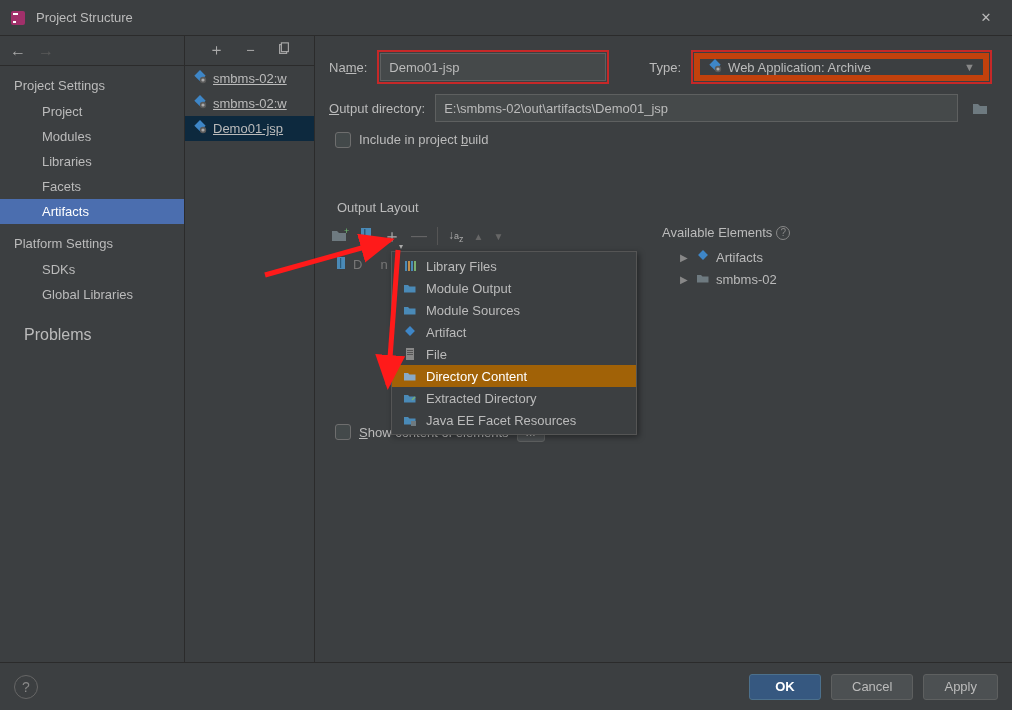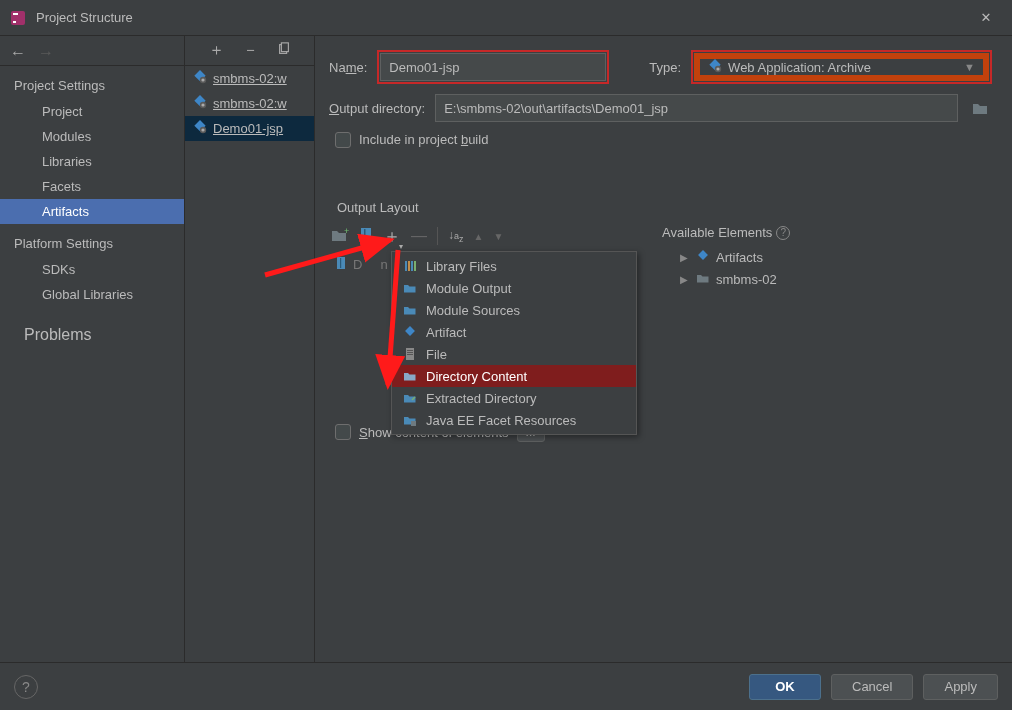--- a/index.html
+++ b/index.html
@@ -46,21 +46,21 @@
   .layout-section { }
   .layout-title { padding: 4px 6px 8px 8px; font-size: 13px; color: #bbbbbb; margin-top: 48px; }
   .two-cols { display: flex; gap: 10px; }
   .layout-left { flex: 1; }
   .layout-right { width: 330px; }
   .layout-toolbar { display: flex; align-items: center; gap: 10px; height: 26px; padding: 0 0 0 2px; color: #aaa; position: relative; }
   .tb-sep { width: 1px; height: 18px; background: #555; }
   .layout-tree { padding-top: 4px; }
   .popup-menu { position: absolute; left: 62px; top: 28px; background: #3c3f41; border: 1px solid #555; width: 246px; padding: 3px 0; box-shadow: 2px 2px 6px rgba(0,0,0,0.4); z-index: 10; }
   .popup-item { display: flex; align-items: center; gap: 8px; padding: 3px 10px; font-size: 13px; color: #bbbbbb; cursor: pointer; }
-  .popup-item.selected { background: #7f1d1d; color: #fff; }
+  .popup-item.selected { background: #a16207; color: #fff; }
   .mini-icon { width: 16px; height: 16px; display: inline-flex; align-items: center; justify-content: center; }
   
   .avail-title { font-size: 13px; color: #bbbbbb; display: flex; align-items: center; gap: 4px; padding-bottom: 6px; margin-top: 2px;}
   .help-circle { width: 14px; height: 14px; border-radius: 50%; border: 1px solid #888; display: inline-flex; align-items: center; justify-content: center; font-size: 10px; color: #888; }
   .avail-tree { }
   .avail-item { display: flex; align-items: center; gap: 6px; padding: 3px 0 3px 18px; font-size: 13px; }
   .tree-arrow { color: #888; font-size: 10px; width: 10px; }
   
   .show-content-row { display: flex; align-items: center; gap: 8px; margin-top: 146px; padding-left: 6px;}
   .dots-btn { background: #4c5052; border: 1px solid #5e6060; border-radius: 3px; padding: 2px 8px; color: #bbb; font-size: 12px; }

